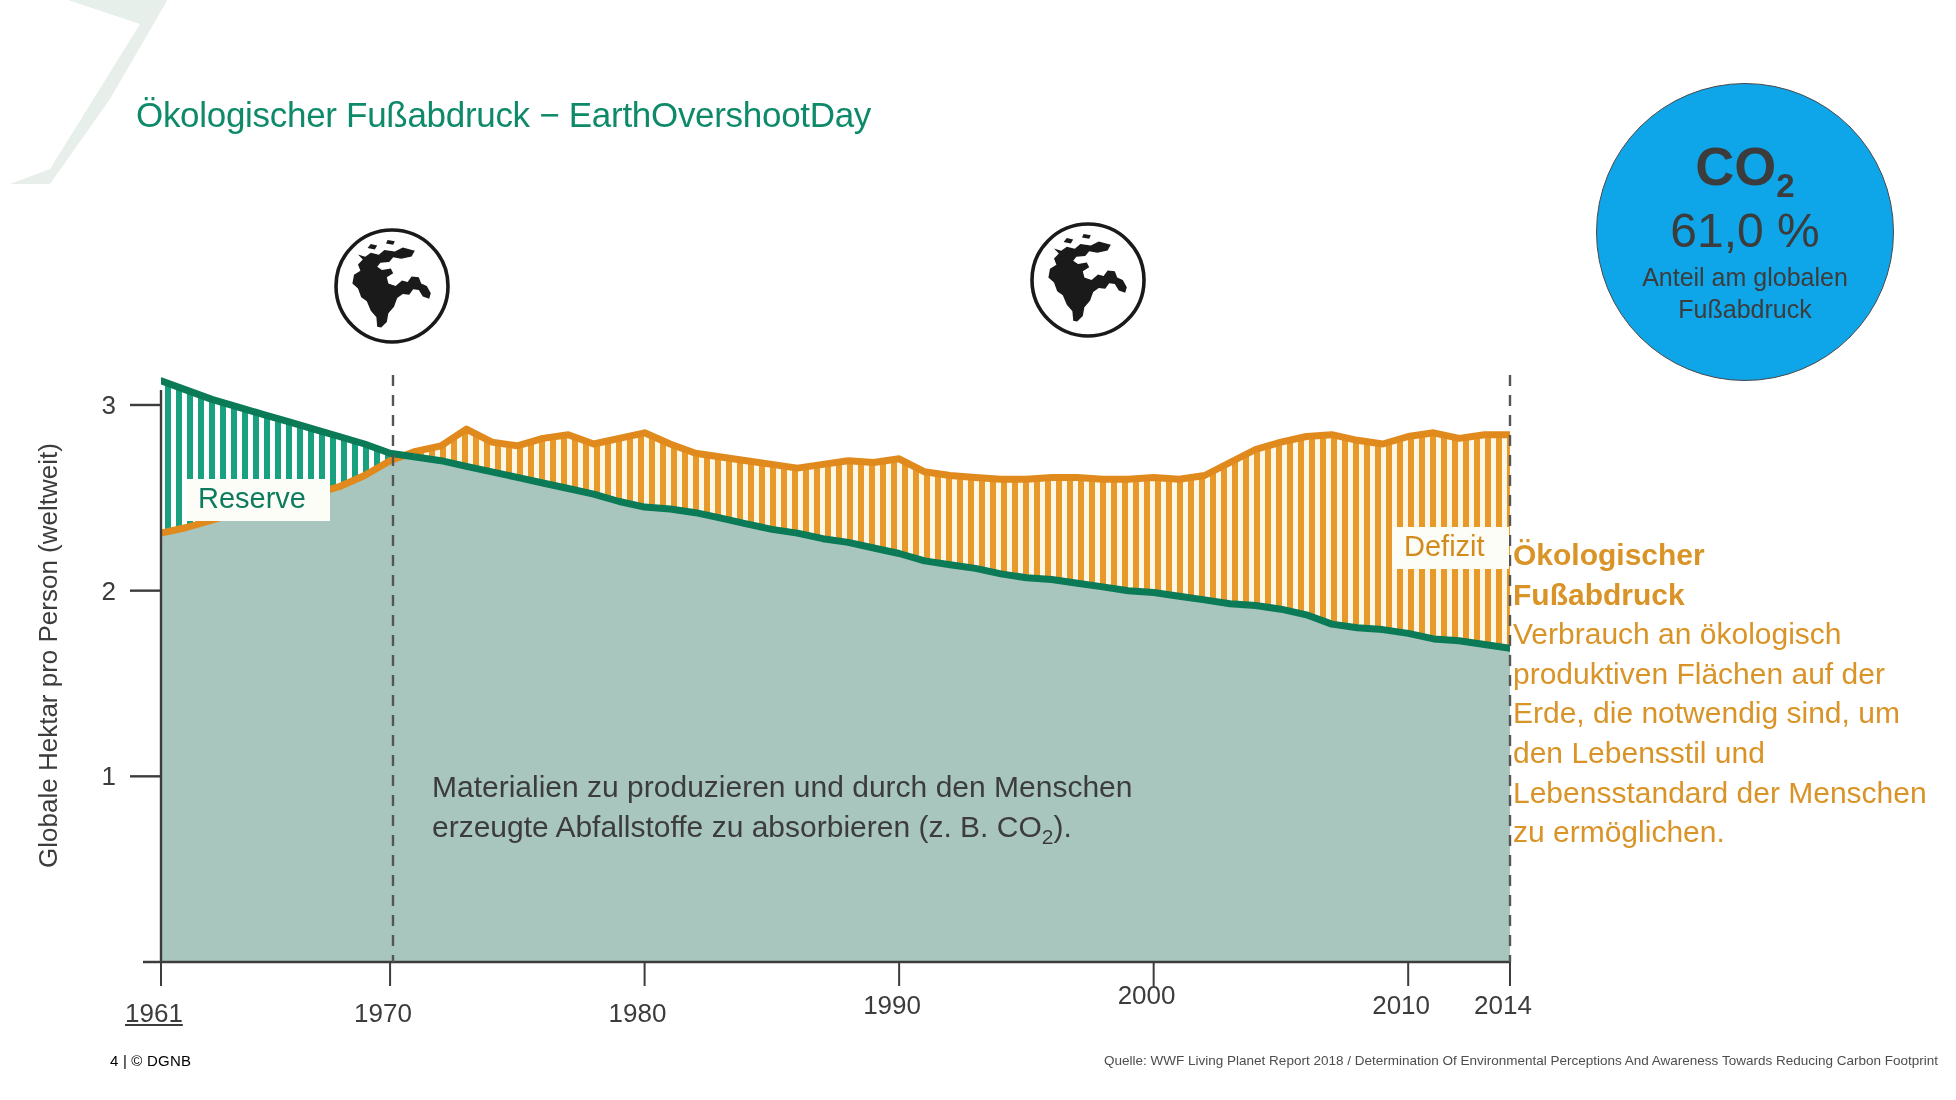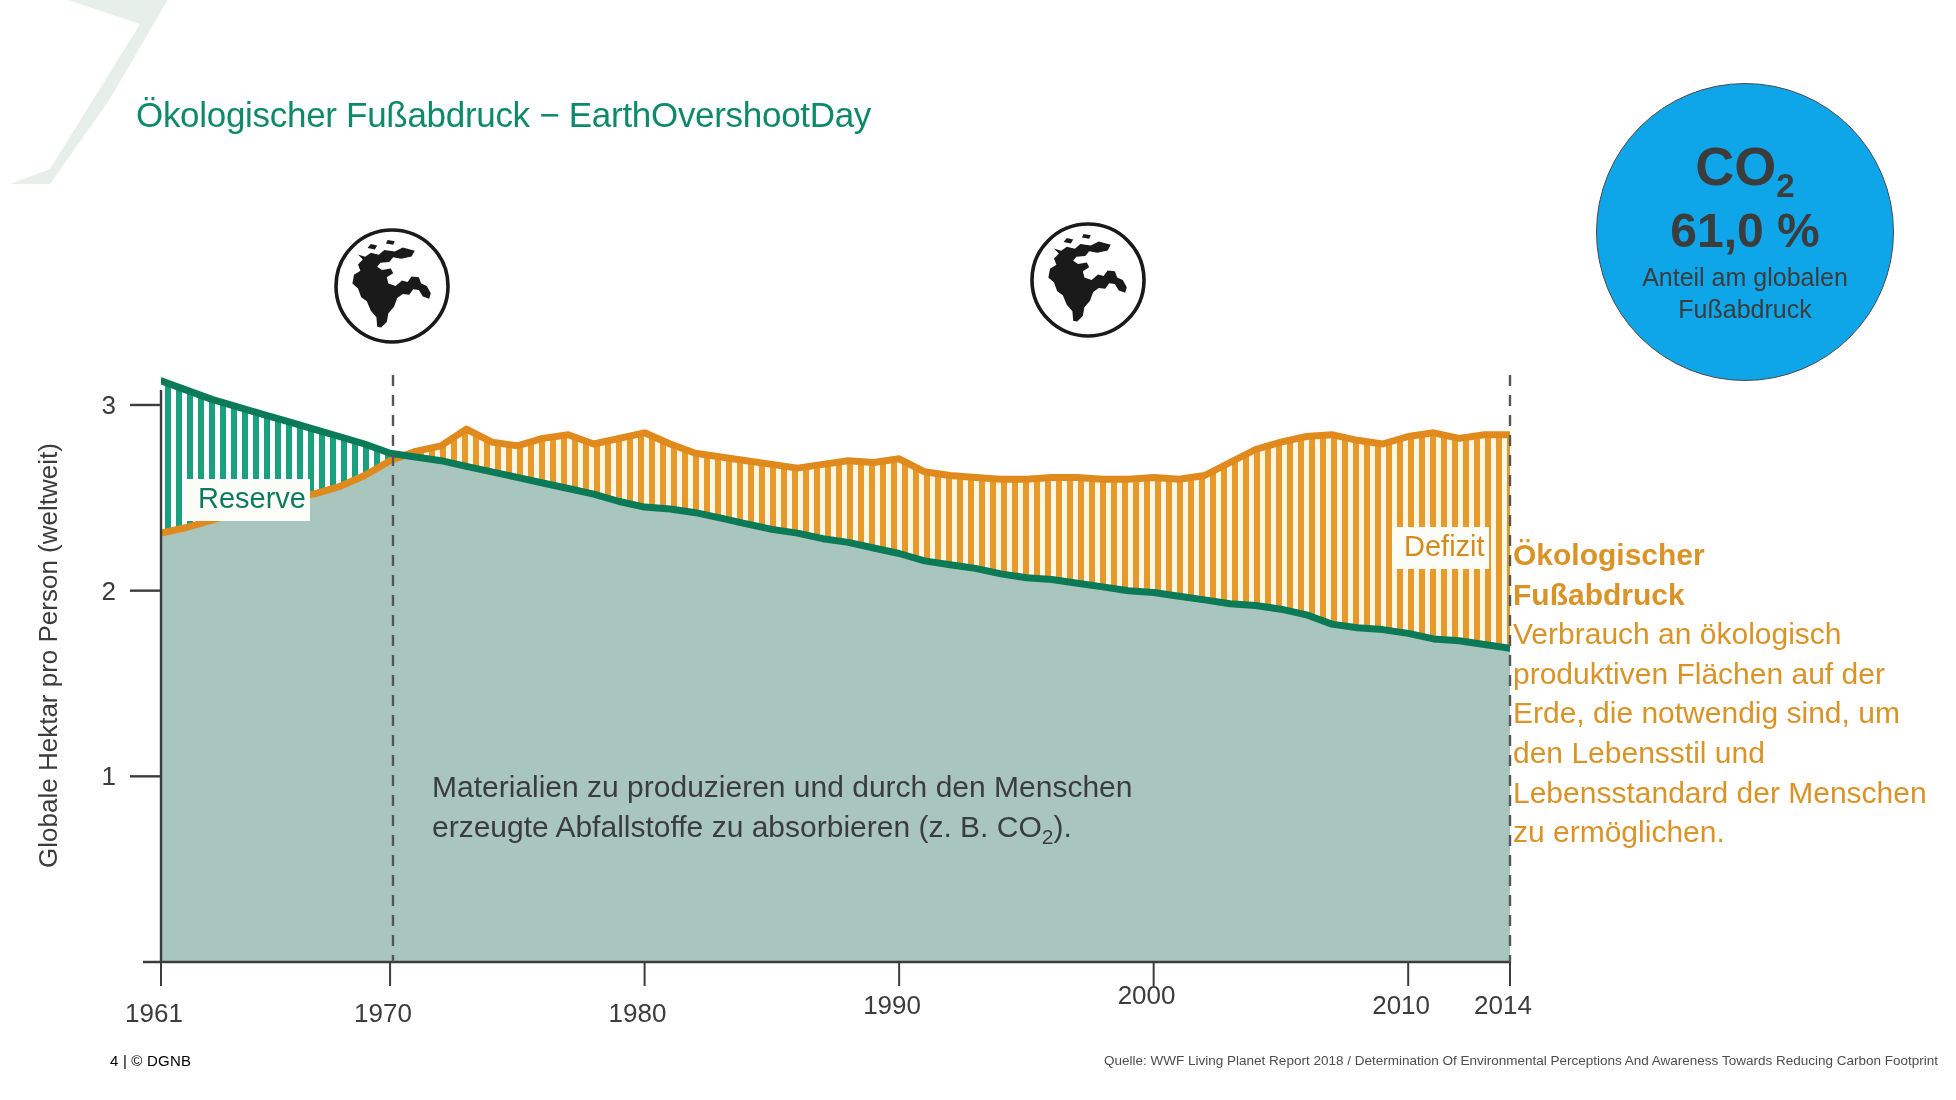--- a/index.html
+++ b/index.html
@@ -22,38 +22,38 @@
   
   #co2-circle {
     position:absolute; left:1596px; top:83px;
     width:298px; height:298px; border-radius:50%;
     border:1.5px solid #4a4a4a; background:#0ea5e9;
     display:flex; flex-direction:column; align-items:center;
     justify-content:center; text-align:center;
   }
   #co2-formula { font-size:54px; font-weight:bold; color:#3c3c3c; line-height:1; margin-bottom:4px; }
   #co2-formula sub { font-size:33px; }
-  #co2-value { font-size:48px; font-weight:700; color:#3c3c3c; line-height:1.05; }
+  #co2-value { font-size:48px; font-weight:400; color:#3c3c3c; line-height:1.05; }
   #co2-caption { font-size:25px; color:#3c3c3c; line-height:1.25; margin-top:6px; }
 
   
   #chart-wrap { position:absolute; left:0; top:0; width:1956px; height:1100px; pointer-events:none; }
   #chart-svg { position:absolute; left:0; top:0; }
 
   .axis-tick-label { font-size:26px; fill:#3c3c3c; font-family:"Liberation Sans", sans-serif; }
   #ylabel {
     position:absolute; left:-232px; top:640px; width:560px;
     transform:rotate(-90deg); transform-origin:center center;
     font-size:26px; color:#3c3c3c; text-align:center; white-space:nowrap;
   }
   .xtick { position:absolute; font-size:26px; color:#3c3c3c; }
 
   
   .chip {
-    position:absolute; background:#fdfdf8; padding:4px 4px 6px 12px;
+    position:absolute; background:#fdfdf8; padding:4px 24px 6px 12px;
     font-size:29px; line-height:1.1; white-space:nowrap;
   }
   #chip-reserve { left:186px; top:479px; color:#0E7B5F; }
   #chip-defizit { left:1392px; top:527px; color:#D38B1E; }
 
   
   #bio-block {
     position:absolute; left:432px; top:727px; width:900px;
     font-size:30px; line-height:1.34; color:#3c3c3c;
   }
@@ -159,21 +159,21 @@
     </g>
     <g transform="translate(1158,222) scale(0.40)" clip-path="url(#plot-clip)">
       <circle cx="145" cy="145" r="140" fill="#fff" stroke="#1a1a1a" stroke-width="9"></circle>
       <path fill="#1a1a1a" d="M60,66 l18,6 l14,-10 l20,5 l14,-12 l26,4 l20,-10 l30,8 l-8,14 l-26,6 l-20,-4 l-10,12 l-22,2 l-8,10 l12,8 l22,-4 l6,12 l-16,10 l4,16 l18,6 l16,-14 l14,4 l10,-14 l18,2 l6,16 l14,6 l10,18 l-4,14 l-16,-6 l-10,-16 l-14,-2 l-10,14 l-16,-2 l-14,10 l-8,22 l-14,16 l-4,22 l-14,14 l-10,-2 l-2,-24 l-14,-16 l-10,-24 l-14,-10 l-8,-22 l-14,-12 l4,-22 l16,-10 l-6,-16 l12,-12 z"></path>
       <path fill="#1a1a1a" d="M92,40 l16,4 l-6,10 l-18,-4 z M134,30 l18,3 l-4,9 l-18,-3 z"></path>
     </g>
   </svg>
 
   <div id="ylabel">Globale Hektar pro Person (weltweit)</div>
   <div id="xtick-host">
-      <div class="xtick" style="left: 125px; top: 998px;">1961</div>
+      <div class="xtick" style="left: 125px; top: 998px; text-decoration: underline;">1961</div>
       <div class="xtick" style="left: 354.075px; top: 998px;">1970</div>
       <div class="xtick" style="left: 608.604px; top: 998px;">1980</div>
       <div class="xtick" style="left: 863.132px; top: 990px;">1990</div>
       <div class="xtick" style="left: 1117.66px; top: 980px;">2000</div>
       <div class="xtick" style="left: 1372.19px; top: 990px;">2010</div>
       <div class="xtick" style="left: 1474px; top: 990px;">2014</div>
     </div>
 </div>
 
 <div class="chip" id="chip-reserve">Reserve</div>

